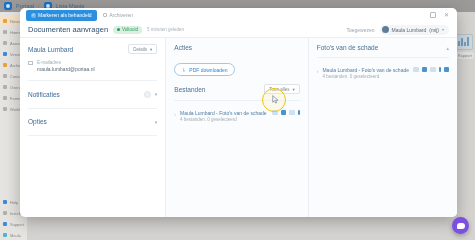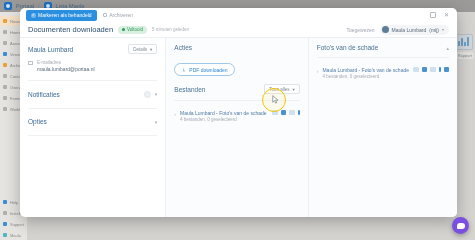--- a/index.html
+++ b/index.html
@@ -371,21 +371,21 @@
       <span class="btn-ghost">
         <span class="box"></span>
         <span>Archiveren</span>
       </span>
       <span class="topbar-spacer"></span>
       <span class="win-ico sq"></span>
       <span class="win-ico">✕</span>
     </div>
 
     <div id="modal-header">
-      <div id="modal-title">Documenten downloaden</div>
+      <div id="modal-title">Documenten aanvragen</div>
       <span class="pill-status">
         <span class="dot"></span>
         <span>Voltooid</span>
       </span>
       <span class="meta-text">5 minuten geleden</span>
       <span class="header-spacer"></span>
       <span class="assign-label">Toegewezen</span>
       <span class="assign-chip">
         <span class="avatar"></span>
         <span>Maula Lumbard</span>

